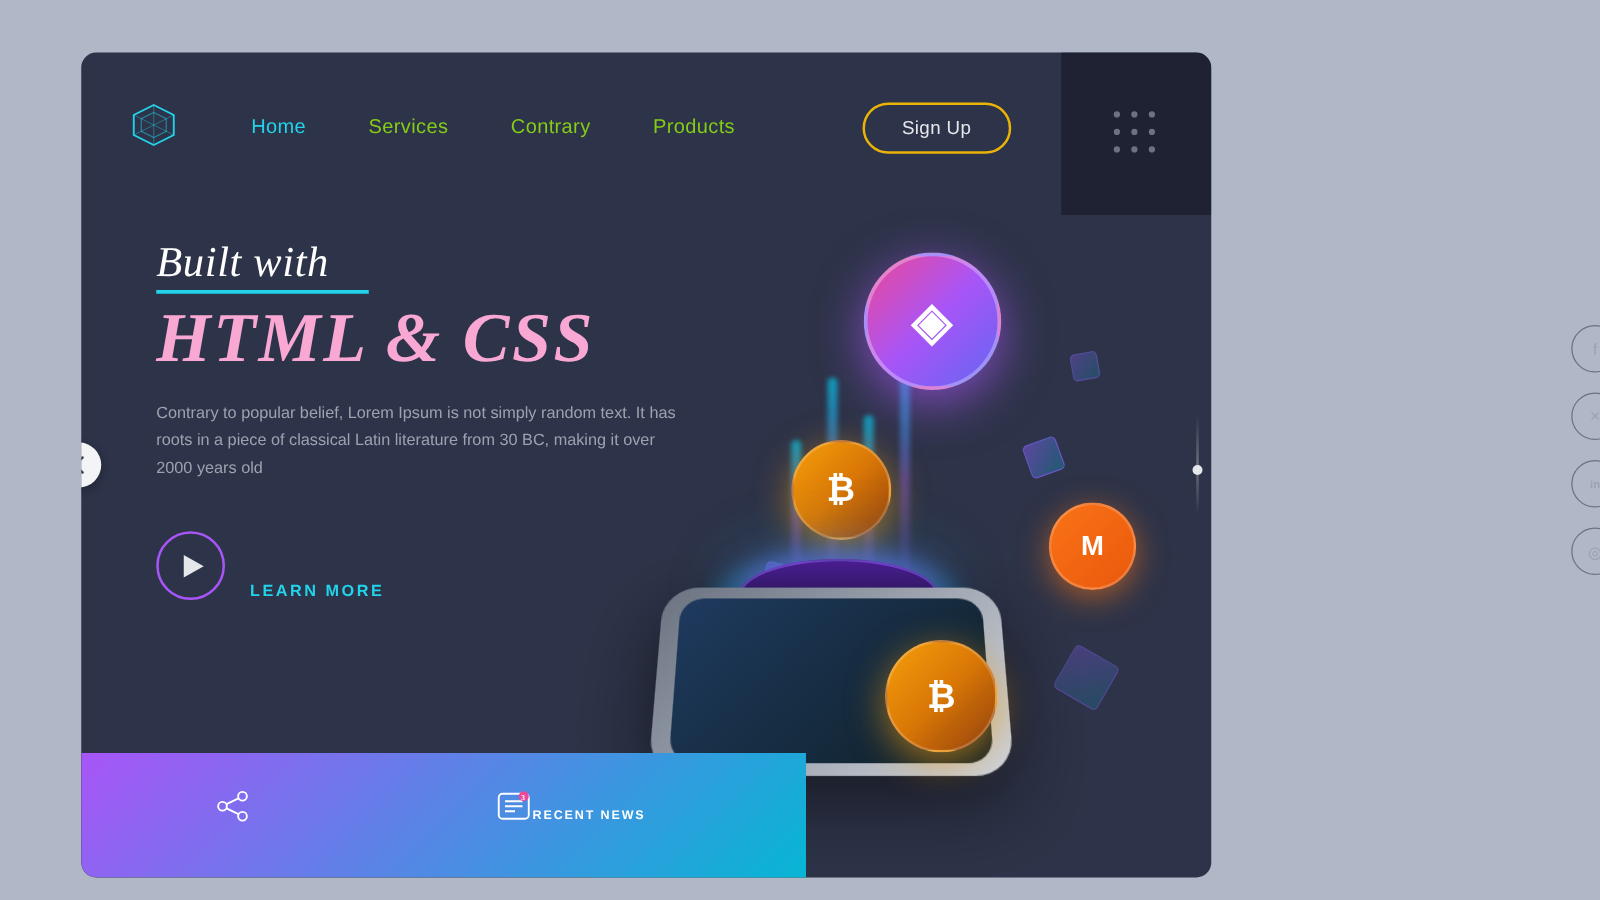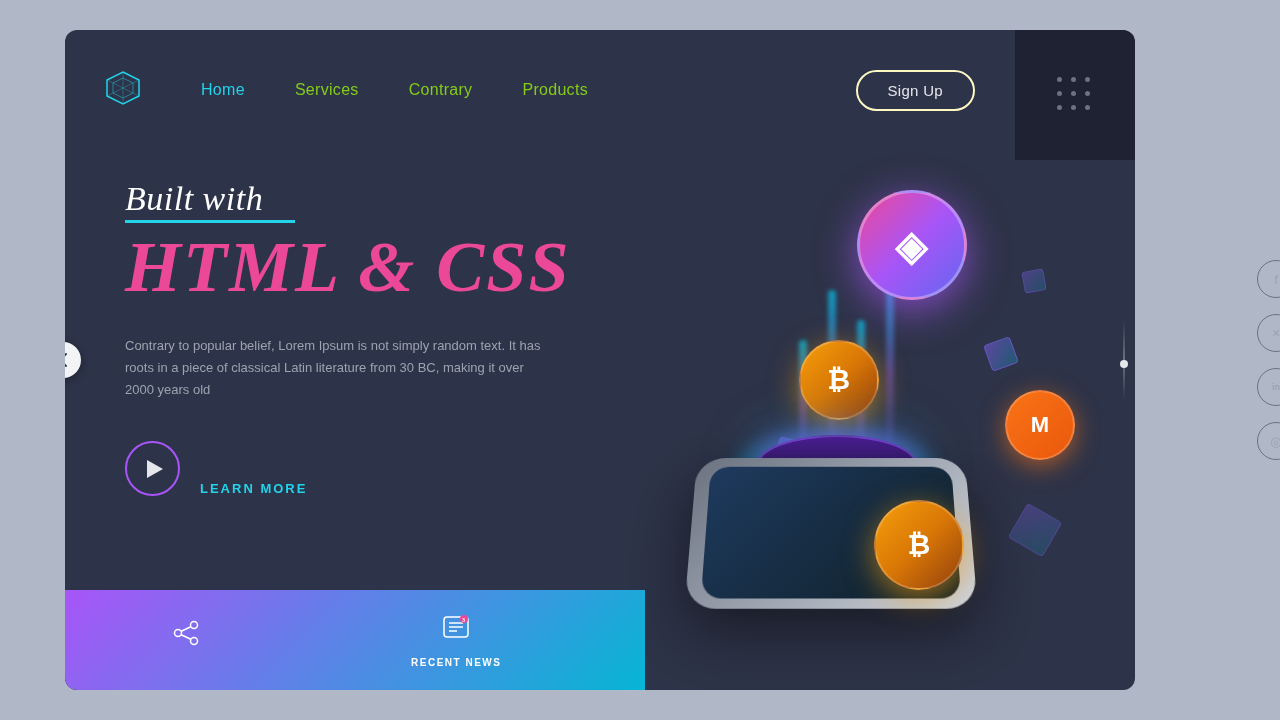--- a/index.html
+++ b/index.html
@@ -15,27 +15,27 @@
     }
 
     .outer-wrapper {
       width: 1150px;
       height: 660px;
       position: relative;
     }
 
     
     .main-card {
-      width: 1070px;
+      width: 904px;
       height: 660px;
       background: #2d3348;
       border-radius: 12px;
       position: absolute;
       left: 0;
-      top: 0;
+      top: 12px;
       overflow: hidden;
     }
 
     
     .corner-panel {
       position: absolute;
       top: 0;
       right: 0;
       width: 120px;
       height: 130px;
@@ -97,21 +97,21 @@
       letter-spacing: 0.3px;
     }
 
     .nav-link.active {
       color: #22d3ea;
     }
 
     .signup-btn {
       margin-left: auto;
       padding: 10px 30px;
-      border: 2px solid #fef9c3;
+      border: 2px solid #eab308;
       background: transparent;
       color: #e5e7eb;
       border-radius: 30px;
       font-size: 15px;
       cursor: pointer;
       font-family: Arial, sans-serif;
       letter-spacing: 0.3px;
     }
 
     
@@ -135,26 +135,26 @@
       height: 3px;
       width: 170px;
       background: #22d3ea;
       margin-top: 2px;
       margin-bottom: 8px;
     }
 
     .html-css-title {
       font-family: Georgia, serif;
       font-style: italic;
-      font-size: 72px;
-      color: #ec4899;
+      font-size: 56px;
+      color: #f9a8d4;
       font-weight: 700;
       letter-spacing: 2px;
       line-height: 1.0;
-      margin-bottom: 32px;
+      margin-bottom: 20px;
     }
 
     .hero-description {
       font-family: Arial, sans-serif;
       font-size: 13px;
       color: #9ca3af;
       line-height: 1.7;
       max-width: 420px;
       margin-bottom: 40px;
     }
@@ -222,21 +222,21 @@
       background: linear-gradient(135deg, #a855f7 0%, #06b6d4 100%);
       border-radius: 0 0 0 12px;
       display: flex;
       align-items: center;
       padding: 0 20px;
       gap: 0;
     }
 
     .bottom-bar-icon-item {
       display: flex;
-      flex-direction: column;
+      flex-direction: row;
       align-items: center;
       justify-content: center;
       flex: 1;
       cursor: pointer;
     }
 
     .bottom-bar-icon-item .icon-wrap {
       font-size: 26px;
       margin-bottom: 8px;
       color: white;

